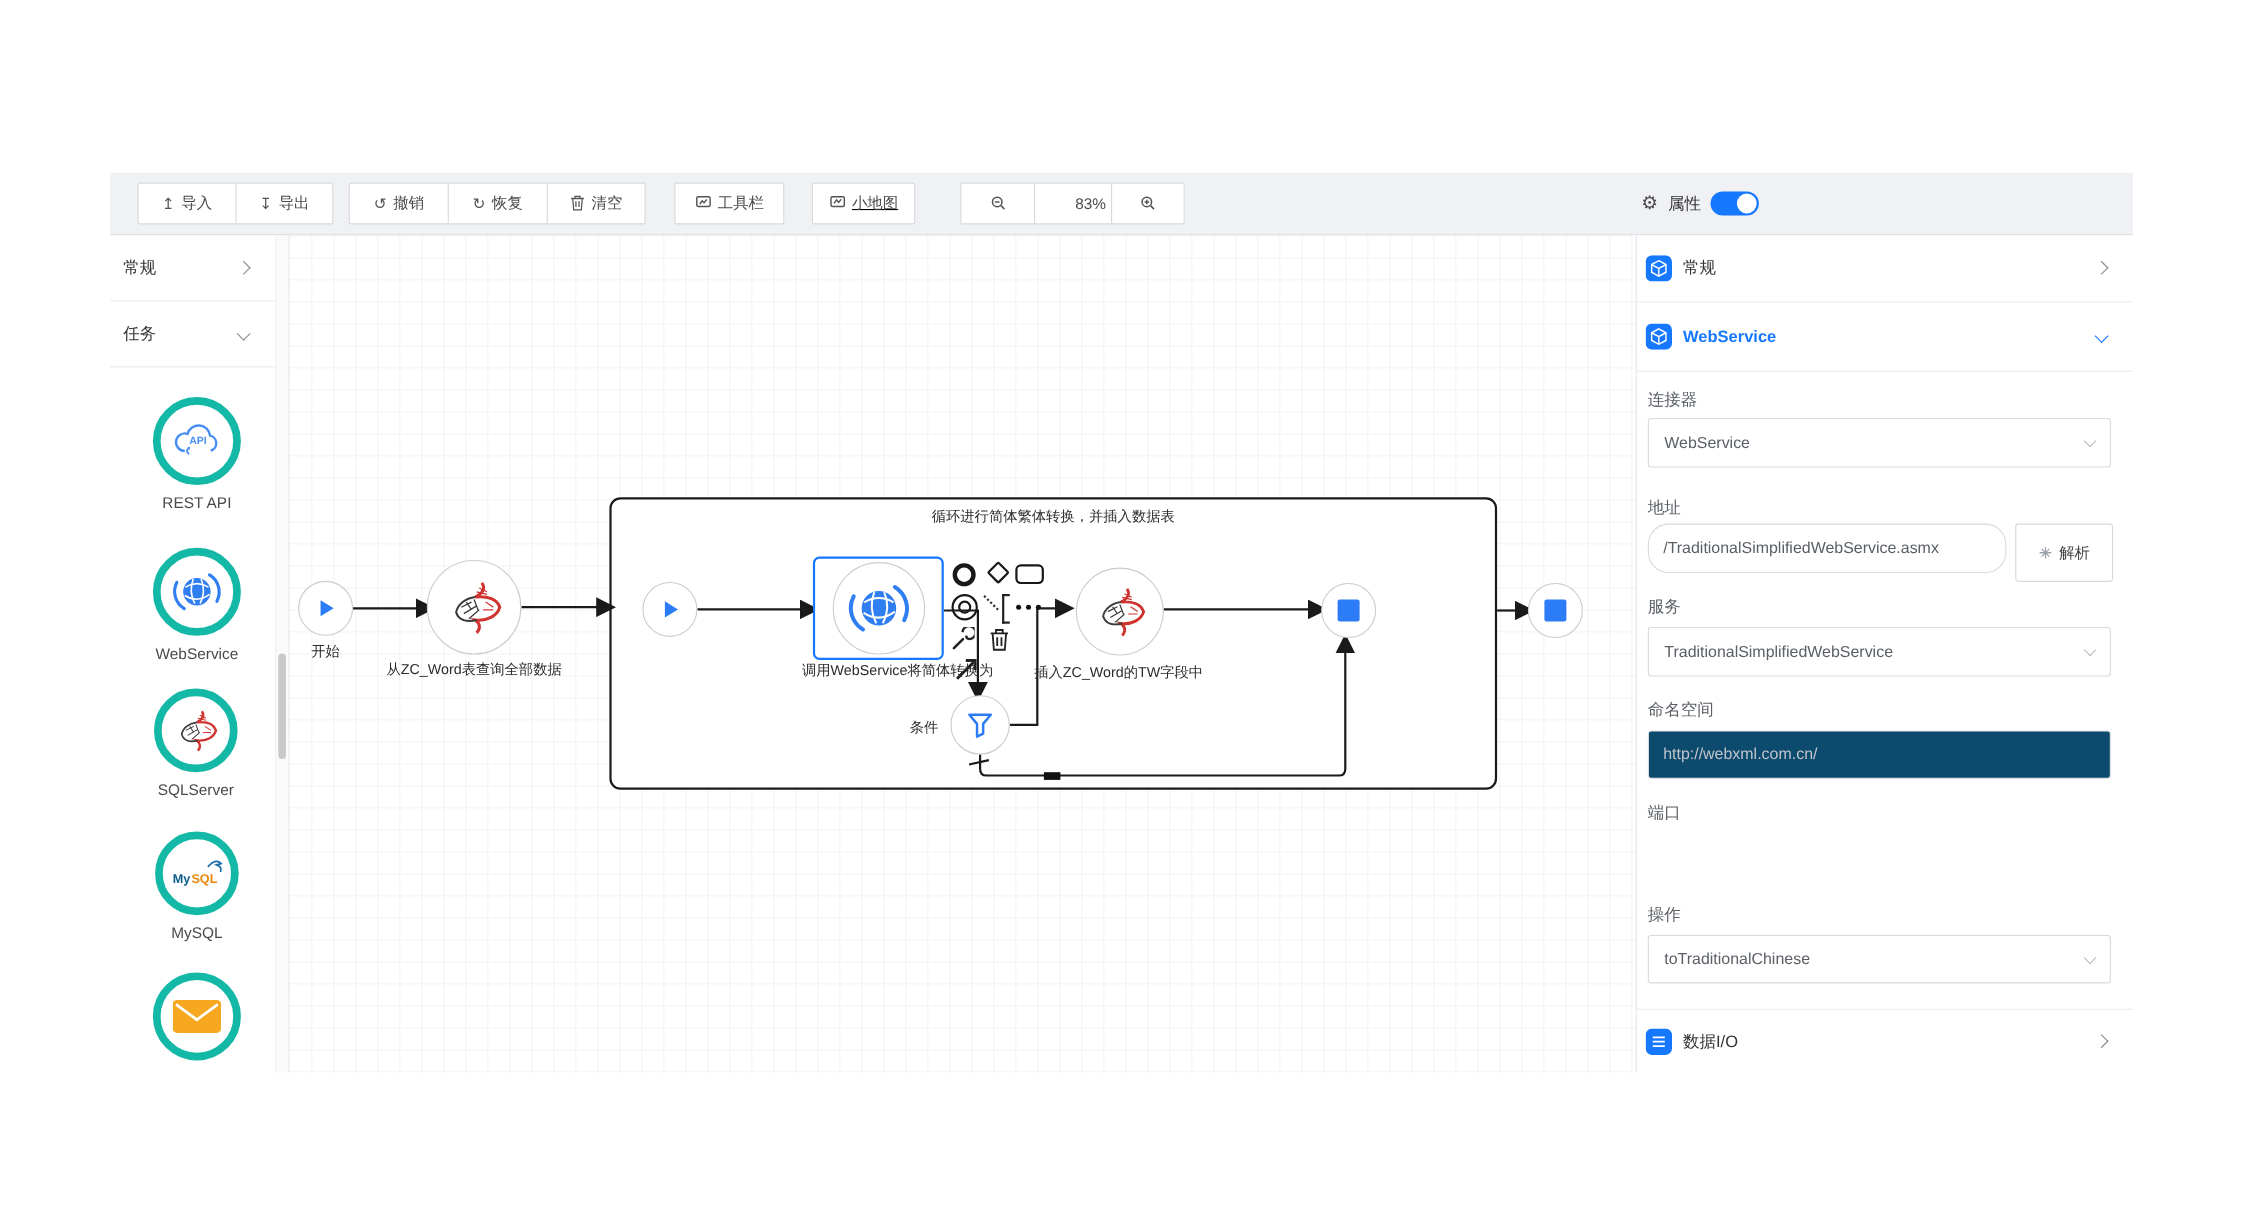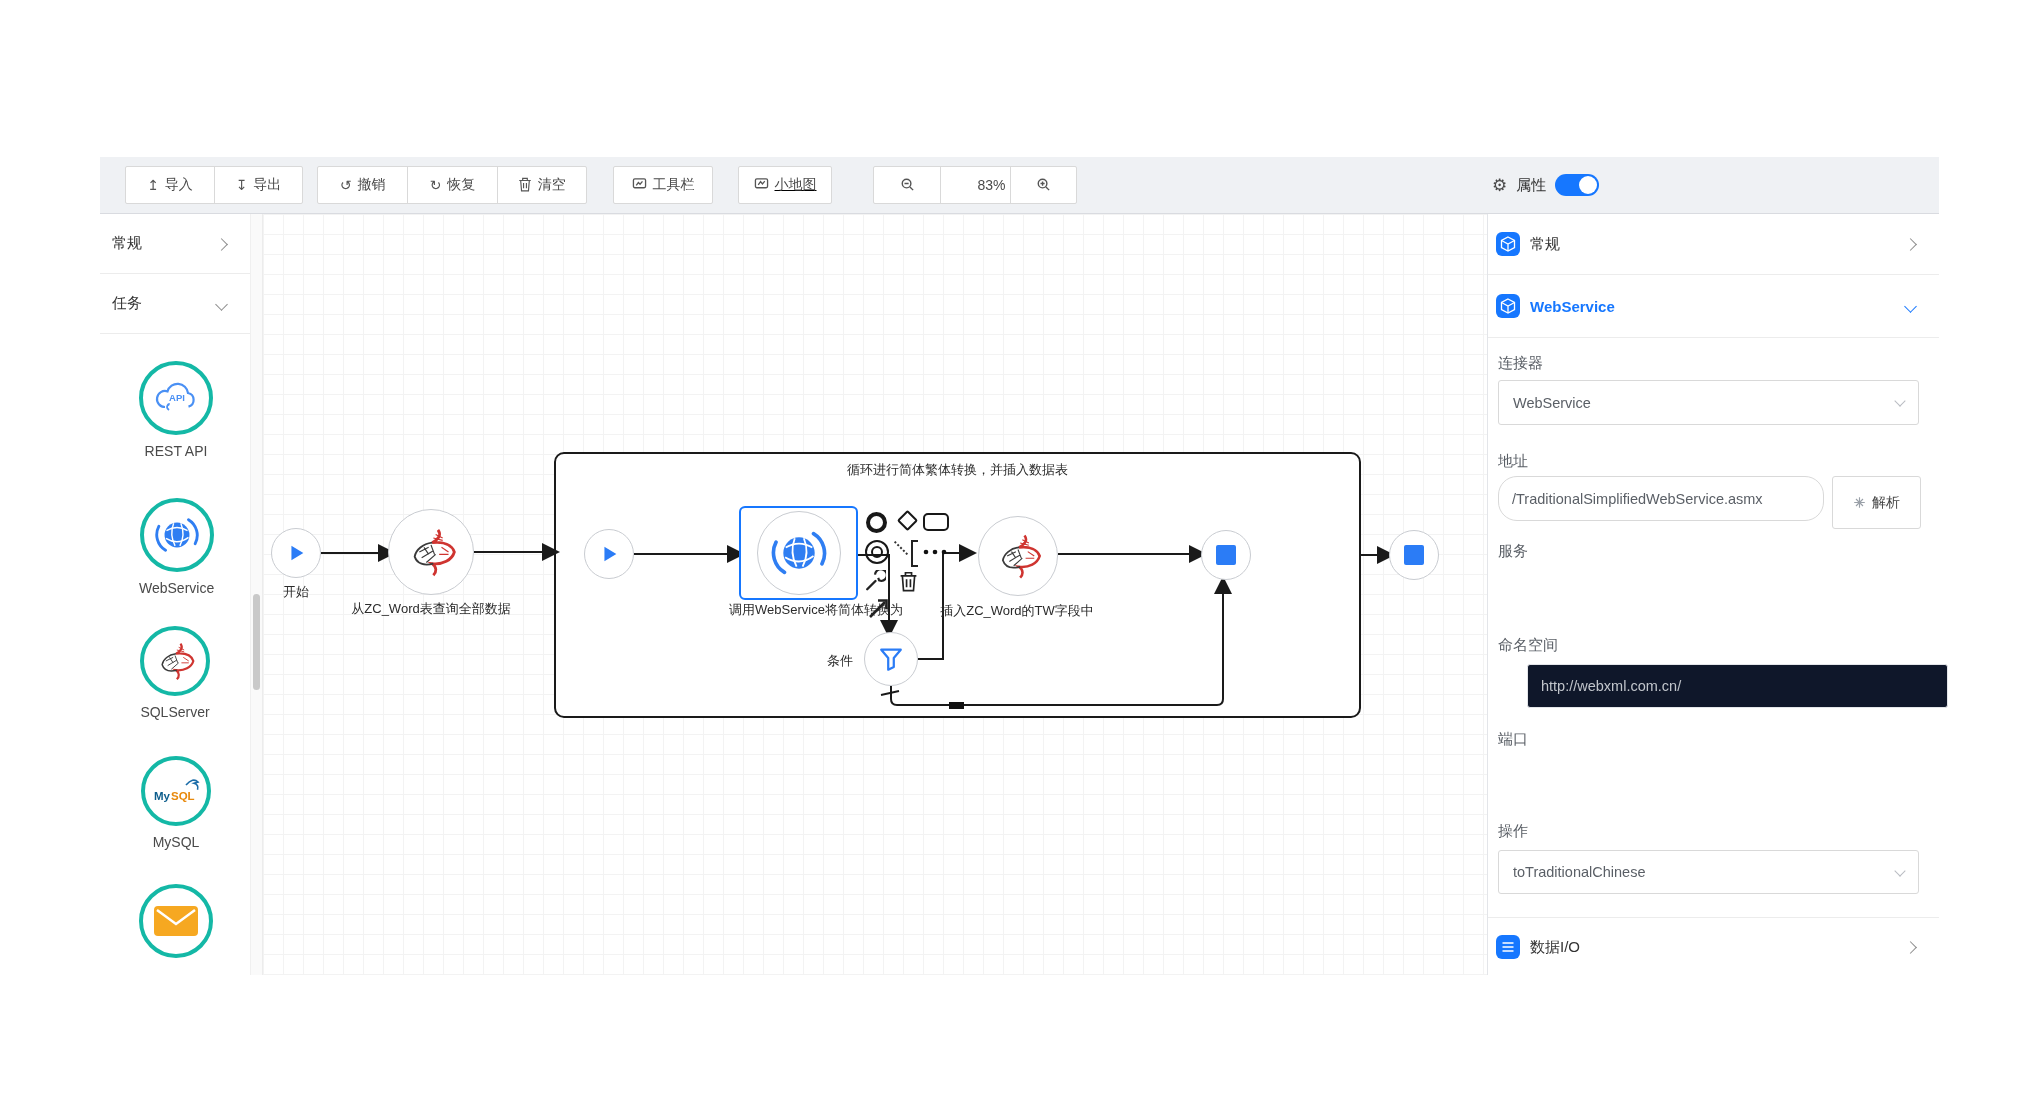--- a/index.html
+++ b/index.html
@@ -30,21 +30,21 @@
 
   
   .side-row{position:absolute;left:0;width:150px;height:60px;border-bottom:1px solid #ececec;box-sizing:border-box;display:flex;align-items:center;cursor:pointer;}
   .side-row .lbl{margin-left:12px;font-size:15px;color:#333;}
   .side-row .chev-wrap{position:absolute;right:24px;}
   .chev{display:inline-block;width:8px;height:8px;border-right:1.6px solid #8c8c8c;border-bottom:1.6px solid #8c8c8c;}
   .chev.right{transform:rotate(-45deg);}
   .chev.down{transform:rotate(45deg);}
   .chev.blue{border-color:#1677ff;}
   .pal-item{position:absolute;display:flex;flex-direction:column;align-items:center;cursor:grab;}
-  .pal-circle{border:4px solid #14b8a6;border-radius:50%;background:#fff;display:flex;align-items:center;justify-content:center;}
+  .pal-circle{border:7px solid #14b8a6;border-radius:50%;background:#fff;display:flex;align-items:center;justify-content:center;}
   .pal-label{margin-top:8px;font-size:14px;color:#4a4a4a;white-space:nowrap;}
 
   
   .node-circle{position:absolute;border:1px solid #c9ccd1;border-radius:50%;background:#fff;display:flex;align-items:center;justify-content:center;box-sizing:border-box;cursor:grab;}
   .stop-sq{width:20px;height:20px;background:#2b7cf6;border-radius:2px;}
   .node-label{position:absolute;transform:translateX(-50%);font-size:13px;color:#2b2b2b;white-space:nowrap;}
   .group-box{position:absolute;left:291px;top:238px;width:807px;height:266px;border:2px solid #1a1a1a;border-radius:10px;background:#fff;box-sizing:border-box;}
   .group-title{position:absolute;left:0;right:0;top:7px;text-align:center;font-size:13px;color:#2b2b2b;}
   .sel-box{position:absolute;left:476px;top:292px;width:119px;height:94px;border:2px solid #1677ff;border-radius:6px;background:#fff;box-sizing:border-box;display:flex;align-items:center;justify-content:center;cursor:grab;}
   .sel-box .inner-circle{width:84px;height:84px;border:1px solid #c9ccd1;border-radius:50%;display:flex;align-items:center;justify-content:center;box-sizing:border-box;}
@@ -64,21 +64,21 @@
   .p-row{position:absolute;left:0;right:0;border-bottom:1px solid #ececec;box-sizing:border-box;cursor:pointer;}
   .p-ico{position:absolute;left:8px;top:50%;transform:translateY(-50%);width:24px;height:24px;}
   .p-row-label{position:absolute;left:42px;top:50%;transform:translateY(-50%);font-size:15px;color:#333;}
   .p-row-label.blue{color:#1677ff;font-weight:bold;}
   .p-row .chev-wrap{position:absolute;right:24px;top:50%;transform:translateY(-50%);}
   .f-label{position:absolute;left:10px;font-size:15px;color:#5a5f66;}
   .f-box{position:absolute;left:10px;width:421px;border:1px solid #d9d9d9;border-radius:3px;background:#fff;box-sizing:border-box;display:flex;align-items:center;padding:0 14px;font-size:14.5px;color:#5a5f66;cursor:pointer;}
   .f-box .val{flex:1;overflow:hidden;white-space:nowrap;}
   .f-box .chev{border-color:#b9bcc2;width:7px;height:7px;border-width:1.4px;margin-top:-3px;}
   .f-input{position:absolute;left:10px;border:1px solid #d9d9d9;border-radius:3px;background:#fff;box-sizing:border-box;padding:0 13px;font-size:14.5px;color:#5a5f66;font-family:"Liberation Sans","DejaVu Sans",sans-serif;}
-  .f-input:disabled{background:#0f172a;color:#c1c5cb;border-color:#e3e5e9;margin-left:29px;}
+  .f-input:disabled{background:#0c4a6e;color:#c1c5cb;border-color:#e3e5e9;}
   .parse-btn{position:absolute;left:344px;width:89px;border:1px solid #d9d9d9;border-radius:3px;background:#fff;display:flex;align-items:center;justify-content:center;gap:6px;font-size:14px;color:#444;cursor:pointer;box-sizing:border-box;}
 </style>
 </head>
 <body>
 
 <div class="app">
 
   <div class="toolbar">
     <div class="tb-group" style="left:25px;width:178px;">
       <div class="tb-btn" style="width:89px;">
@@ -383,20 +383,24 @@
       <div class="f-label" style="top:238px;">地址</div>
       <input class="f-input" style="top: 262px; height: 45px; width: 326px; border-radius: 19px;" value="/TraditionalSimplifiedWebService.asmx">
       <div class="parse-btn" style="top:262px;height:53px;">
         <svg width="13" height="13" viewBox="0 0 16 16">
           <path d="M8 1.5 v13 M1.5 8 h13 M3.7 3.7 l8.6 8.6 M12.3 3.7 l-8.6 8.6" stroke="#9aa0a8" stroke-width="1.4"></path>
         </svg>
         <span>解析</span>
       </div>
 
       <div class="f-label" style="top:328px;">服务</div>
+      <div class="f-box" style="top:356px;height:45px;">
+        <span class="val">TraditionalSimplifiedWebService</span>
+        <span class="chev down"></span>
+      </div>
 
       <div class="f-label" style="top:422px;">命名空间</div>
       <input class="f-input" style="top: 450px; height: 44px; width: 421px;" disabled="" value="http://webxml.com.cn/">
 
       <div class="f-label" style="top:516px;">端口</div>
 
       <div class="f-label" style="top:608px;">操作</div>
       <div class="f-box" style="top:636px;height:44px;">
         <span class="val">toTraditionalChinese</span>
         <span class="chev down"></span>

